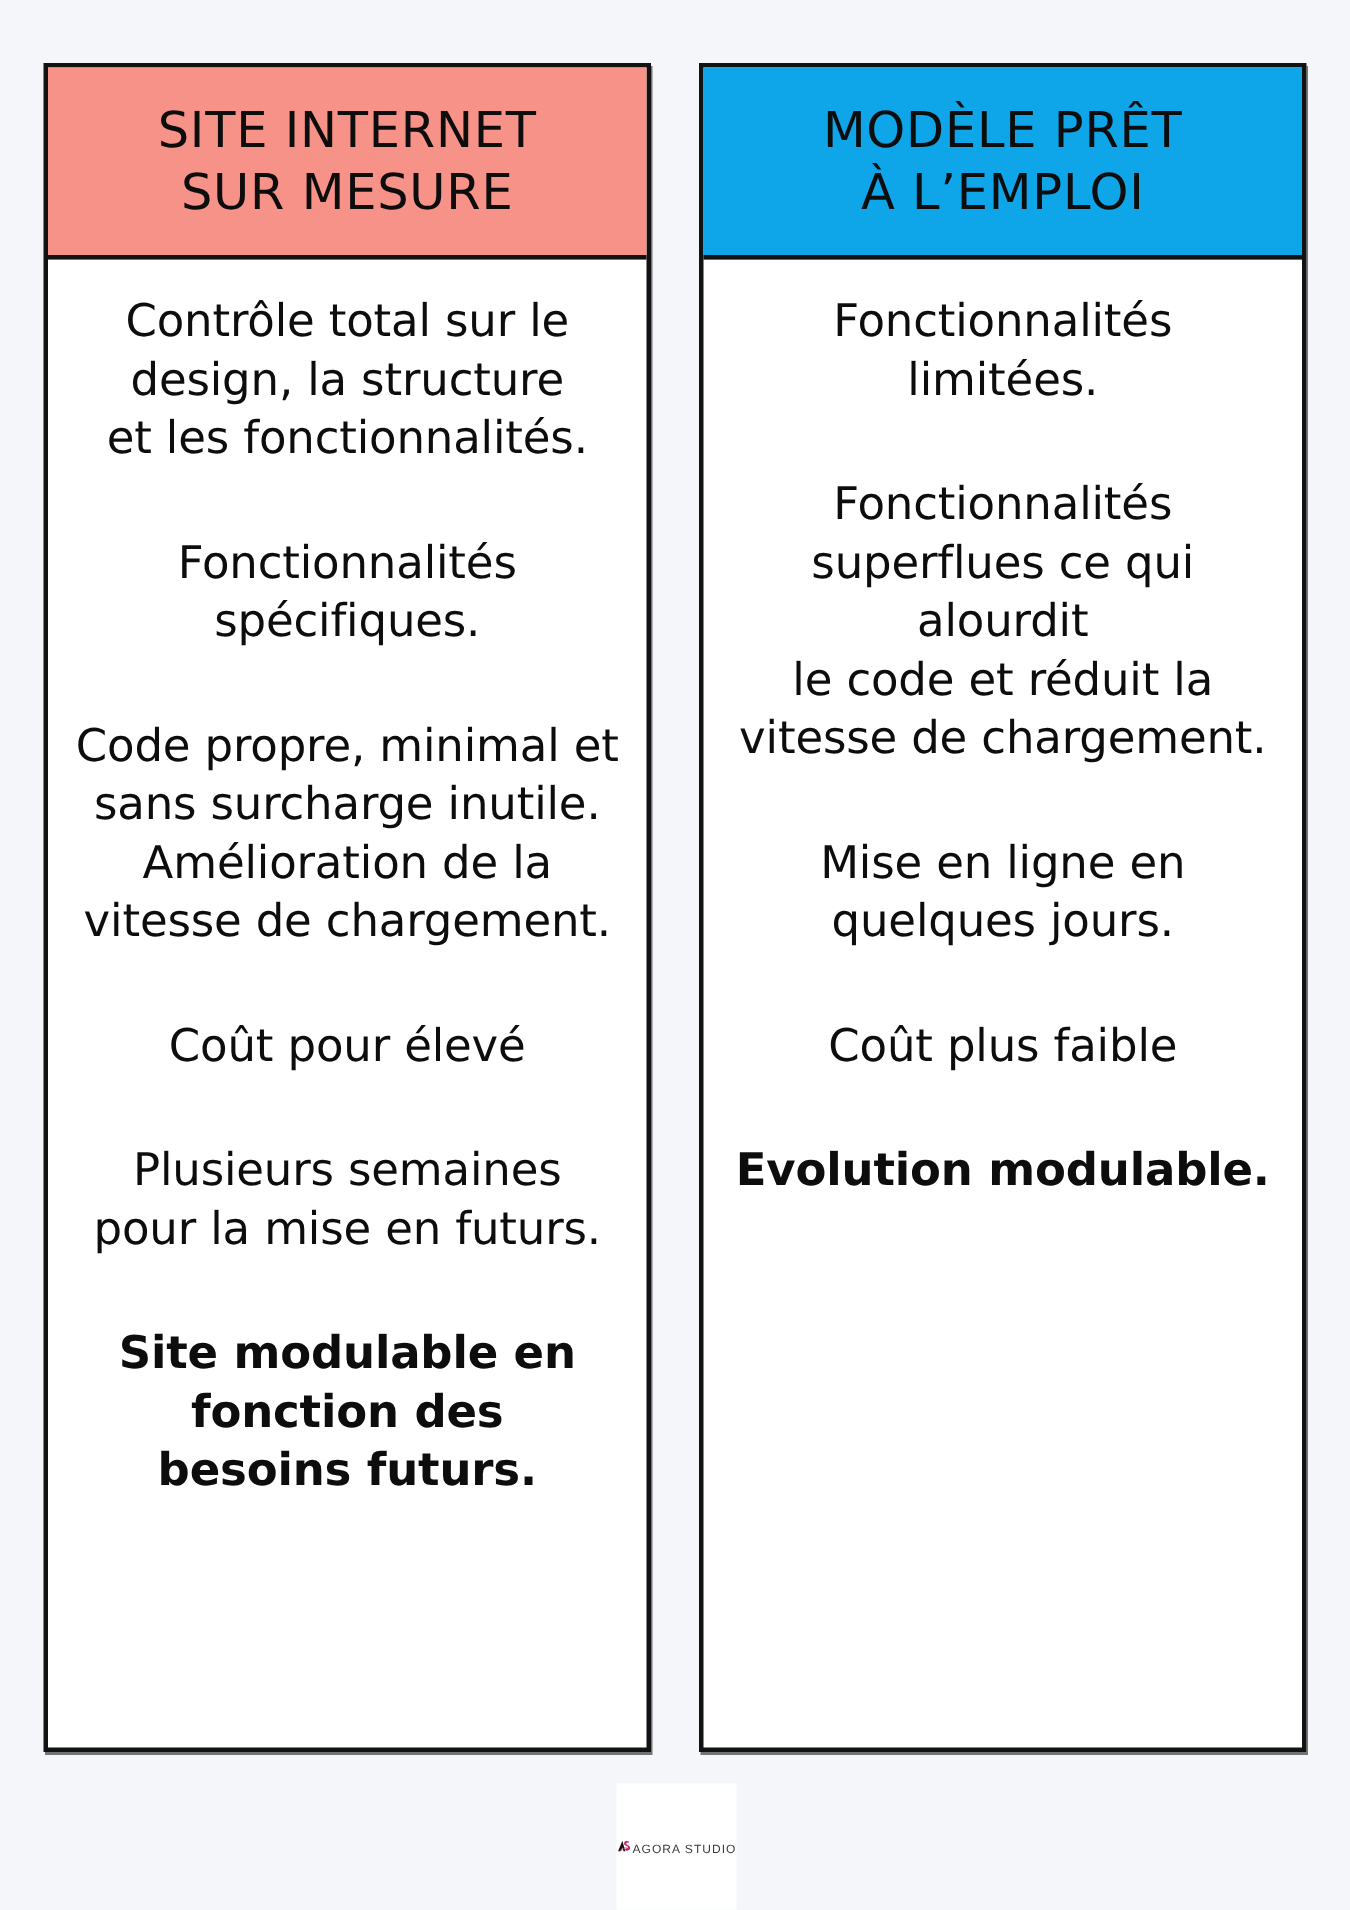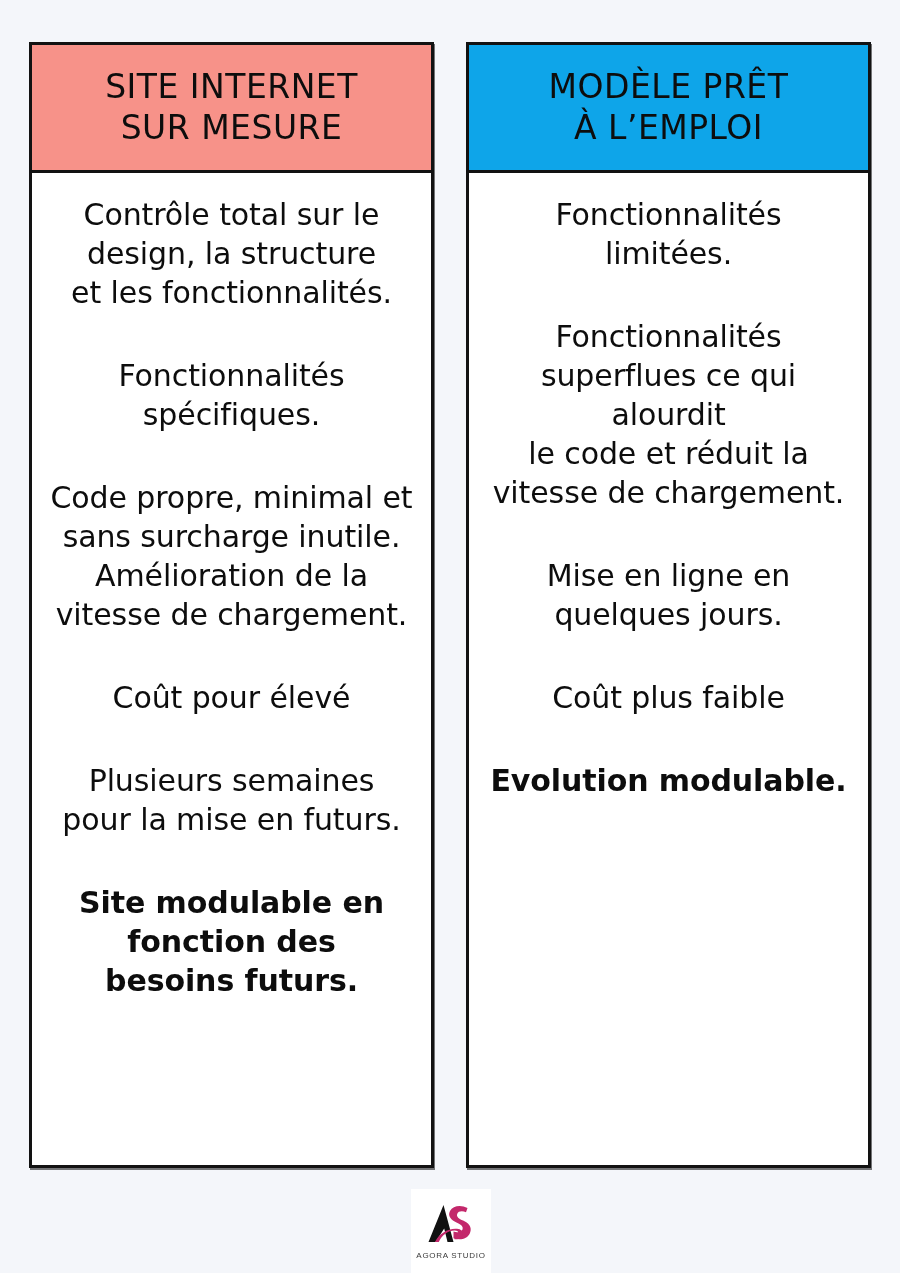--- a/index.html
+++ b/index.html
@@ -107,21 +107,21 @@
 
   
   .logo-card {
     position: absolute;
     left: 411px;
     top: 1189px;
     width: 80px;
     height: 84px;
     background: #ffffff;
     display: flex;
-    flex-direction: column;
+    flex-direction: row;
     align-items: center;
     justify-content: center;
     box-sizing: border-box;
   }
 
   .logo-mark {
     width: 56px;
     height: 46px;
     display: block;
   }

